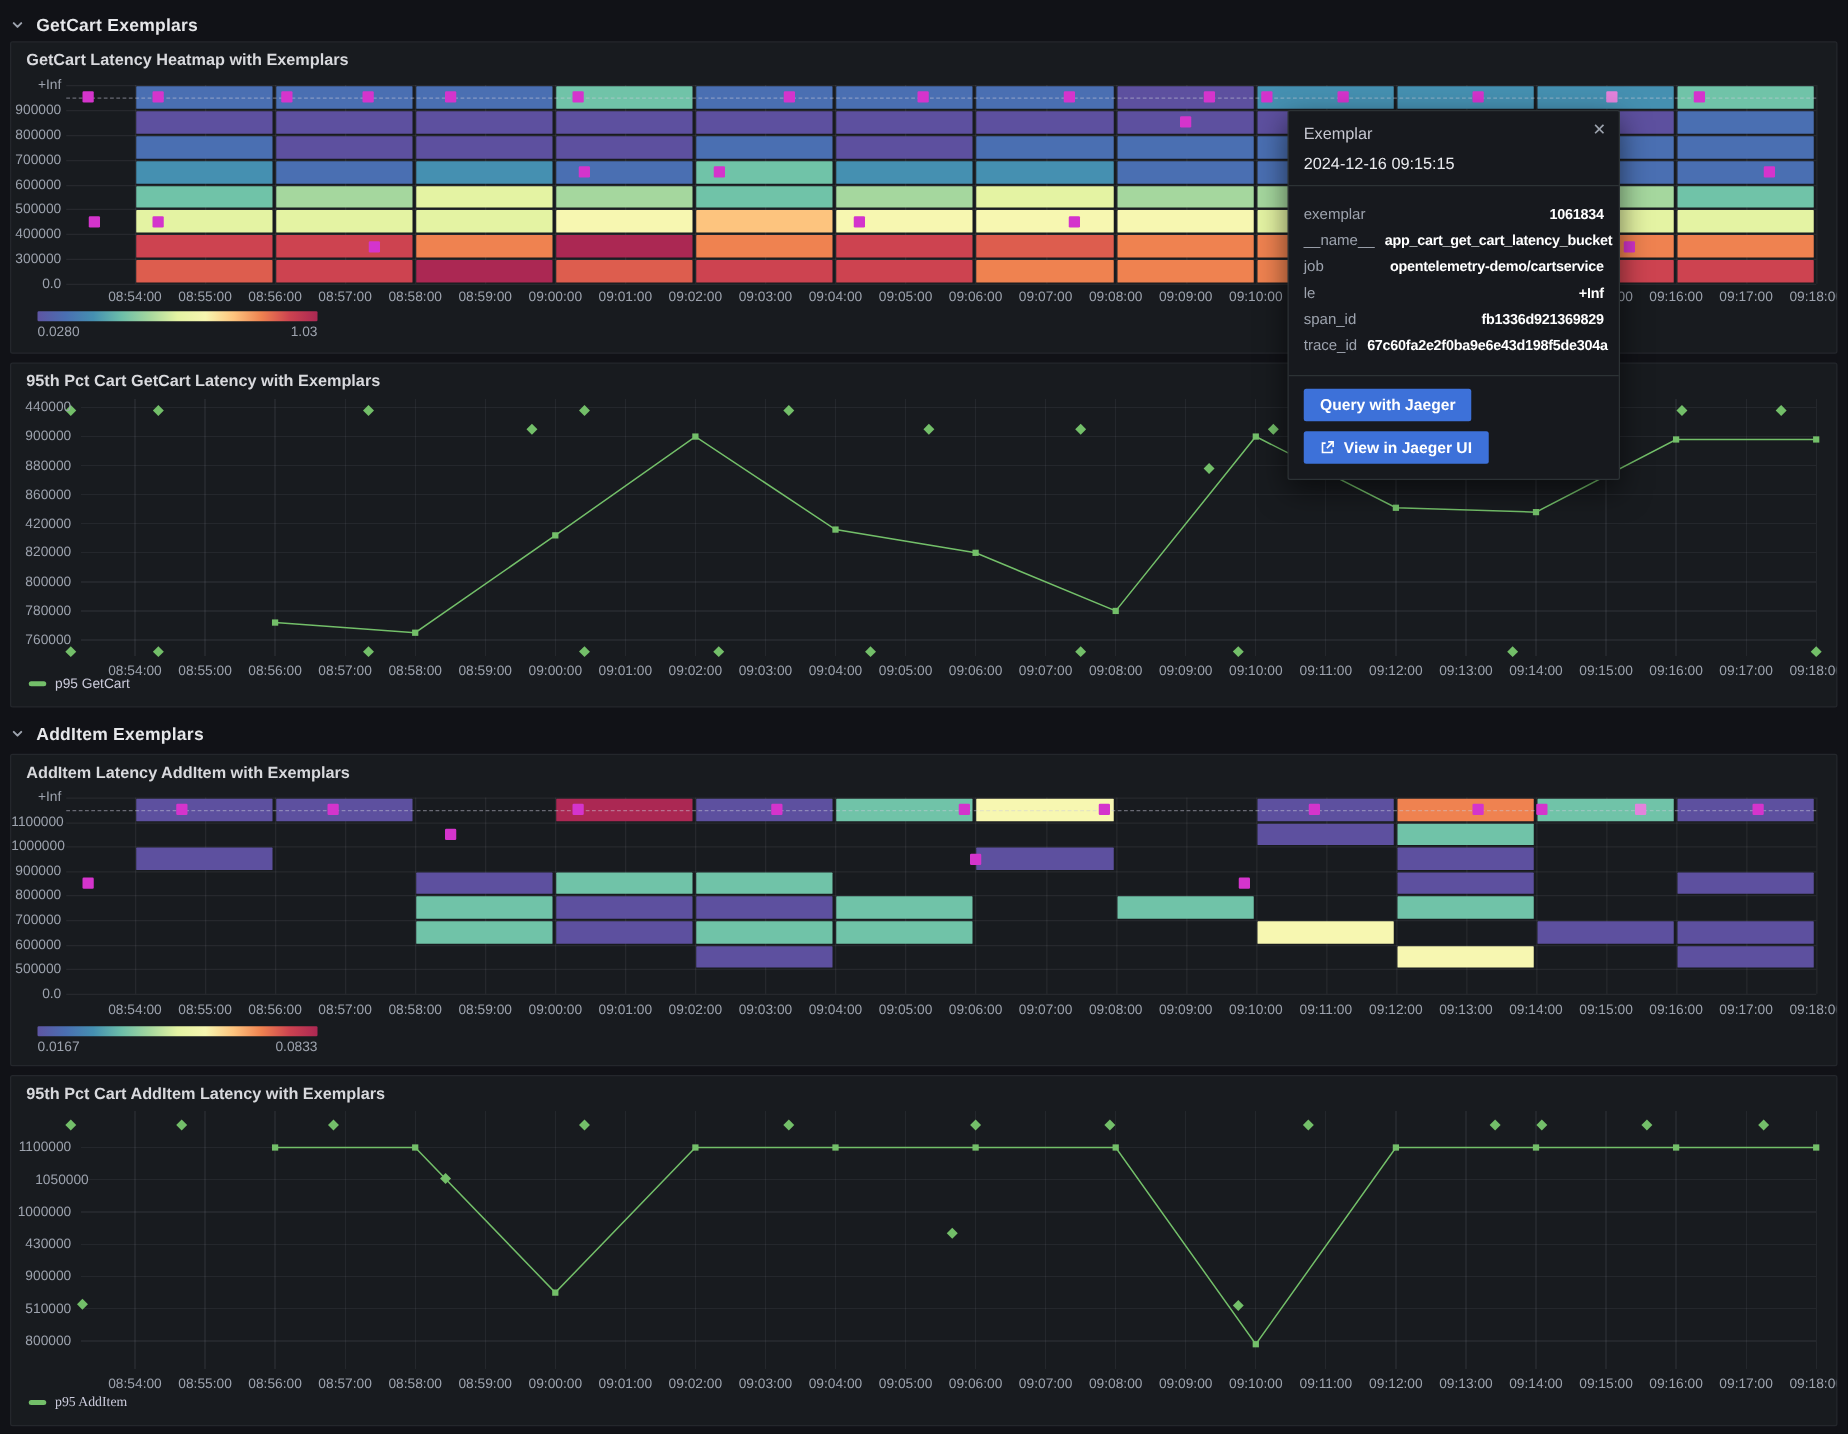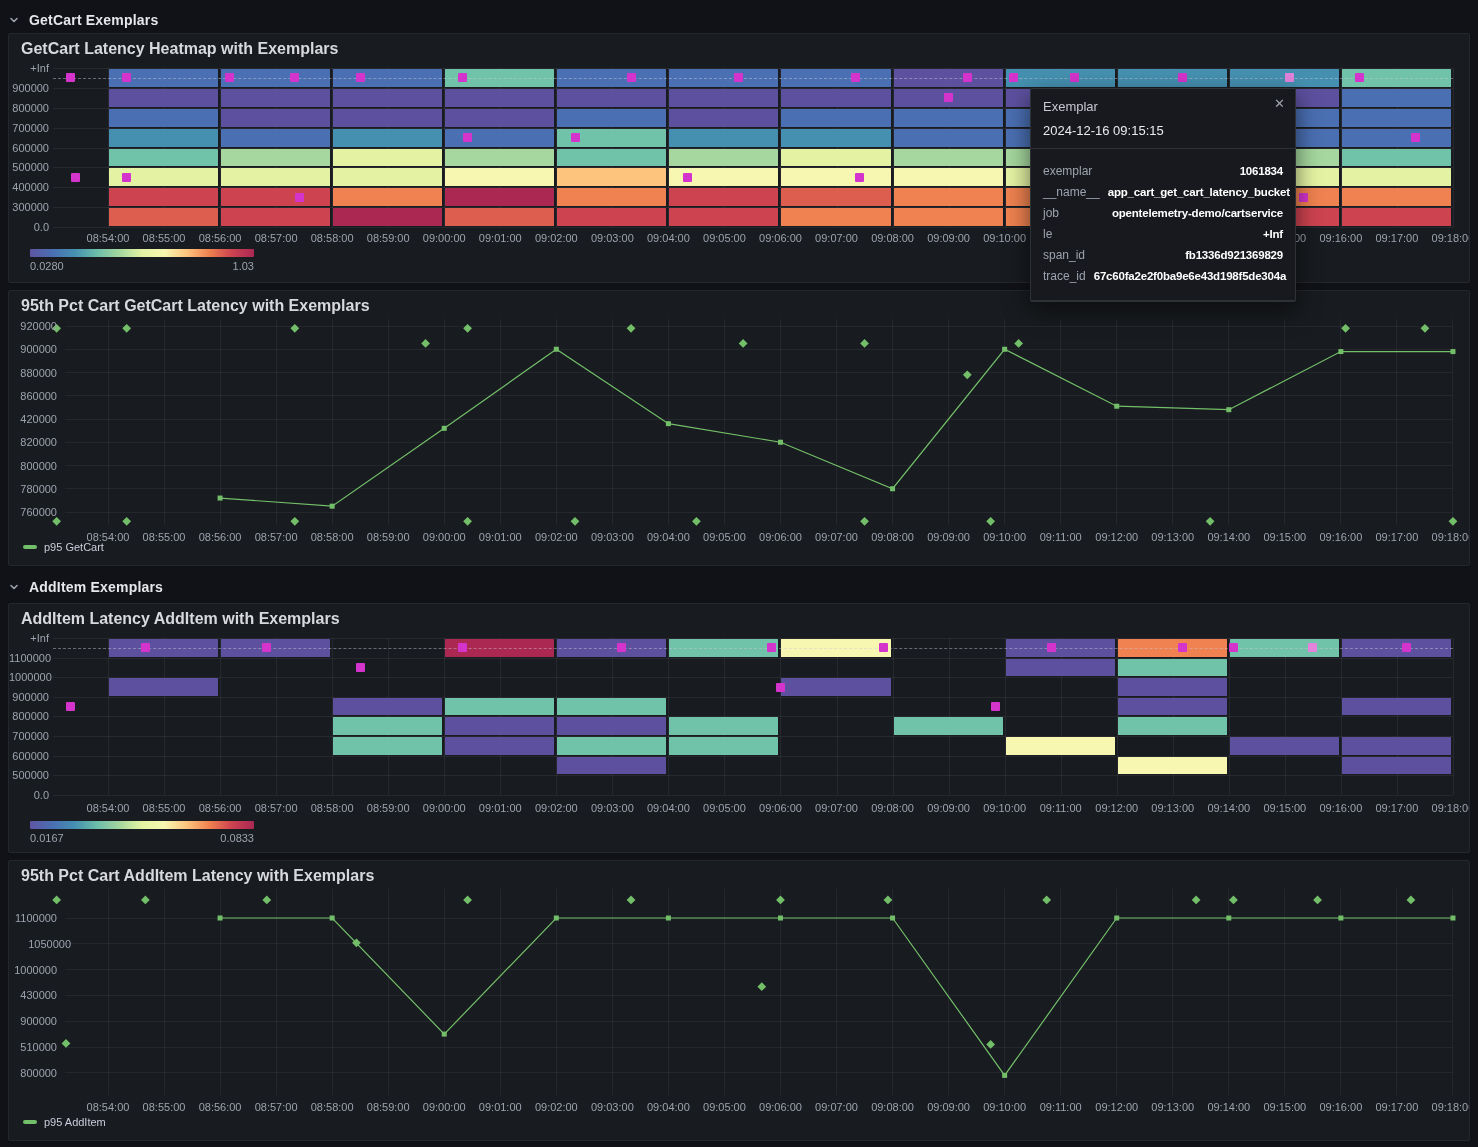--- a/index.html
+++ b/index.html
@@ -9,21 +9,21 @@
     position:relative; width:1478px; height:1147px;
     background:#111217; overflow:hidden; color:#ccccdc;
   }
   .sec-header { position:absolute; left:8px; height:24px; display:flex; align-items:center; gap:9px; cursor:pointer; }
   .sec-header .chev { display:flex; align-items:center; color:#9da3ae; }
   .sec-header .sec-title { font-size:14px; font-weight:700; color:#e6e7ea; letter-spacing:.2px; }
   .panel {
     position:absolute; left:8px; width:1462px;
     background:#181b1f; border:1px solid #24272c; border-radius:2px; overflow:hidden;
   }
-  .panel-title { position:absolute; left:12px; top:6px; font-size:16px; font-weight:600; color:#d8d9dd; }
+  .panel-title { position:absolute; left:12px; top:6px; font-size:13px; font-weight:600; color:#d8d9dd; }
   .ylab { position:absolute; font-size:11px; color:#9da3ae; text-align:right; width:44px; line-height:11px; }
   .xlab { position:absolute; font-size:11px; color:#9da3ae; text-align:center; width:70px; line-height:12px; white-space:nowrap; }
   .gridv { position:absolute; width:1px; background:rgba(204,204,220,0.08); }
   .gridh { position:absolute; height:1px; background:rgba(204,204,220,0.08); }
   .hm-cell { position:absolute; border-radius:0.5px; }
   .hm-dash { position:absolute; height:0; border-top:1px dashed rgba(204,204,220,0.45); }
   .ex-mark { position:absolute; width:9px; height:9px; border-radius:1px; }
   .hm-legend-bar { position:absolute; height:8px; border-radius:1px;
     background:linear-gradient(to right,#5e55a3,#4a6fb2,#4590b1,#6cbea9,#a5d79e,#e4f3a3,#f6f6b0,#fdc47e,#ef8250,#cd4350,#ab2853); }
   .hm-legend-min,.hm-legend-max { position:absolute; font-size:11px; color:#9da3ae; }
@@ -333,21 +333,21 @@
         <rect x="114.58000000000001" y="227.20000000000002" width="6.2" height="6.2" fill="#73bf69" transform="rotate(45 117.68 230.3)"></rect>
         <rect x="282.7" y="227.20000000000002" width="6.2" height="6.2" fill="#73bf69" transform="rotate(45 285.8 230.3)"></rect>
         <rect x="455.49" y="227.20000000000002" width="6.2" height="6.2" fill="#73bf69" transform="rotate(45 458.59000000000003 230.3)"></rect>
         <rect x="562.9" y="227.20000000000002" width="6.2" height="6.2" fill="#73bf69" transform="rotate(45 566 230.3)"></rect>
         <rect x="684.3199999999999" y="227.20000000000002" width="6.2" height="6.2" fill="#73bf69" transform="rotate(45 687.42 230.3)"></rect>
         <rect x="852.4399999999999" y="227.20000000000002" width="6.2" height="6.2" fill="#73bf69" transform="rotate(45 855.54 230.3)"></rect>
         <rect x="978.53" y="227.20000000000002" width="6.2" height="6.2" fill="#73bf69" transform="rotate(45 981.63 230.3)"></rect>
         <rect x="1198.0200000000002" y="227.20000000000002" width="6.2" height="6.2" fill="#73bf69" transform="rotate(45 1201.1200000000001 230.3)"></rect>
         <rect x="1440.8600000000001" y="227.20000000000002" width="6.2" height="6.2" fill="#73bf69" transform="rotate(45 1443.96 230.3)"></rect>
       </svg>
-      <div class="ylab" style="left: 2px; width: 46px; top: 30px;">920000</div>
+      <div class="ylab" style="left: 2px; width: 46px; top: 30px;">440000</div>
       <div class="ylab" style="left: 2px; width: 46px; top: 53.25px;">900000</div>
       <div class="ylab" style="left: 2px; width: 46px; top: 76.5px;">880000</div>
       <div class="ylab" style="left: 2px; width: 46px; top: 99.75px;">860000</div>
       <div class="ylab" style="left: 2px; width: 46px; top: 123px;">420000</div>
       <div class="ylab" style="left: 2px; width: 46px; top: 146.25px;">820000</div>
       <div class="ylab" style="left: 2px; width: 46px; top: 169.5px;">800000</div>
       <div class="ylab" style="left: 2px; width: 46px; top: 192.75px;">780000</div>
       <div class="ylab" style="left: 2px; width: 46px; top: 216px;">760000</div>
       <div class="xlab" style="left: 64px; top: 240px;">08:54:00</div>
       <div class="xlab" style="left: 120.04px; top: 240px;">08:55:00</div>
@@ -507,21 +507,21 @@
       <div class="xlab" style="left: 1296.88px; top: 198px;">09:16:00</div>
       <div class="xlab" style="left: 1352.92px; top: 198px;">09:17:00</div>
       <div class="xlab" style="left: 1408.96px; top: 198px;">09:18:00</div>
       <div class="hm-legend-bar" style="left: 21px; top: 217px; width: 224px;"></div>
       <div class="hm-legend-min" style="left: 21px; top: 228px;">0.0167</div>
       <div class="hm-legend-max" style="left: 185px; top: 228px; width: 60px; text-align: right;">0.0833</div>
     </div>
 
   <div class="panel" id="p4" style="top:860px; height:281px;">
     <div class="panel-title">95th Pct Cart AddItem Latency with Exemplars</div>
-    <div class="legend-row" style="top:255px;">
+    <div class="legend-row" style="top:255px;font-family:Liberation Serif, serif;">
       <span class="legend-swatch"></span>
       <span class="legend-label">p95 AddItem</span>
     </div>
   <svg width="1462" height="281" class="chart-svg">
         <line x1="99" x2="99" y1="28" y2="234" stroke="rgba(204,204,220,0.07)" shape-rendering="crispEdges"></line>
         <line x1="155.04" x2="155.04" y1="28" y2="234" stroke="rgba(204,204,220,0.07)" shape-rendering="crispEdges"></line>
         <line x1="211.07999999999998" x2="211.07999999999998" y1="28" y2="234" stroke="rgba(204,204,220,0.07)" shape-rendering="crispEdges"></line>
         <line x1="267.12" x2="267.12" y1="28" y2="234" stroke="rgba(204,204,220,0.07)" shape-rendering="crispEdges"></line>
         <line x1="323.15999999999997" x2="323.15999999999997" y1="28" y2="234" stroke="rgba(204,204,220,0.07)" shape-rendering="crispEdges"></line>
         <line x1="379.2" x2="379.2" y1="28" y2="234" stroke="rgba(204,204,220,0.07)" shape-rendering="crispEdges"></line>
@@ -640,15 +640,30 @@
         </div>
         <div class="tt-row">
           <span class="tt-key">span_id</span>
           <span class="tt-val">fb1336d921369829</span>
         </div>
         <div class="tt-row">
           <span class="tt-key">trace_id</span>
           <span class="tt-val">67c60fa2e2f0ba9e6e43d198f5de304a</span>
         </div>
       </div>
+    <div class="tt-buttons">
+      <button class="tt-btn">
+        <span>Query with Jaeger</span>
+      </button>
+      <button class="tt-btn">
+        <span style="display:flex;">
+          <svg width="12" height="12" viewBox="0 0 12 12" fill="none" stroke="#fff" stroke-width="1.3">
+            <path d="M4.5 2.5 H2 V10 H9.5 V7.5"></path>
+              <path d="M6.5 1.5 H10.5 V5.5"></path>
+              <path d="M10.3 1.7 L5.5 6.5"></path>
+          </svg>
+        </span>
+        <span>View in Jaeger UI</span>
+      </button>
+    </div>
   </div>
 
 </div>
 
 </body></html>

